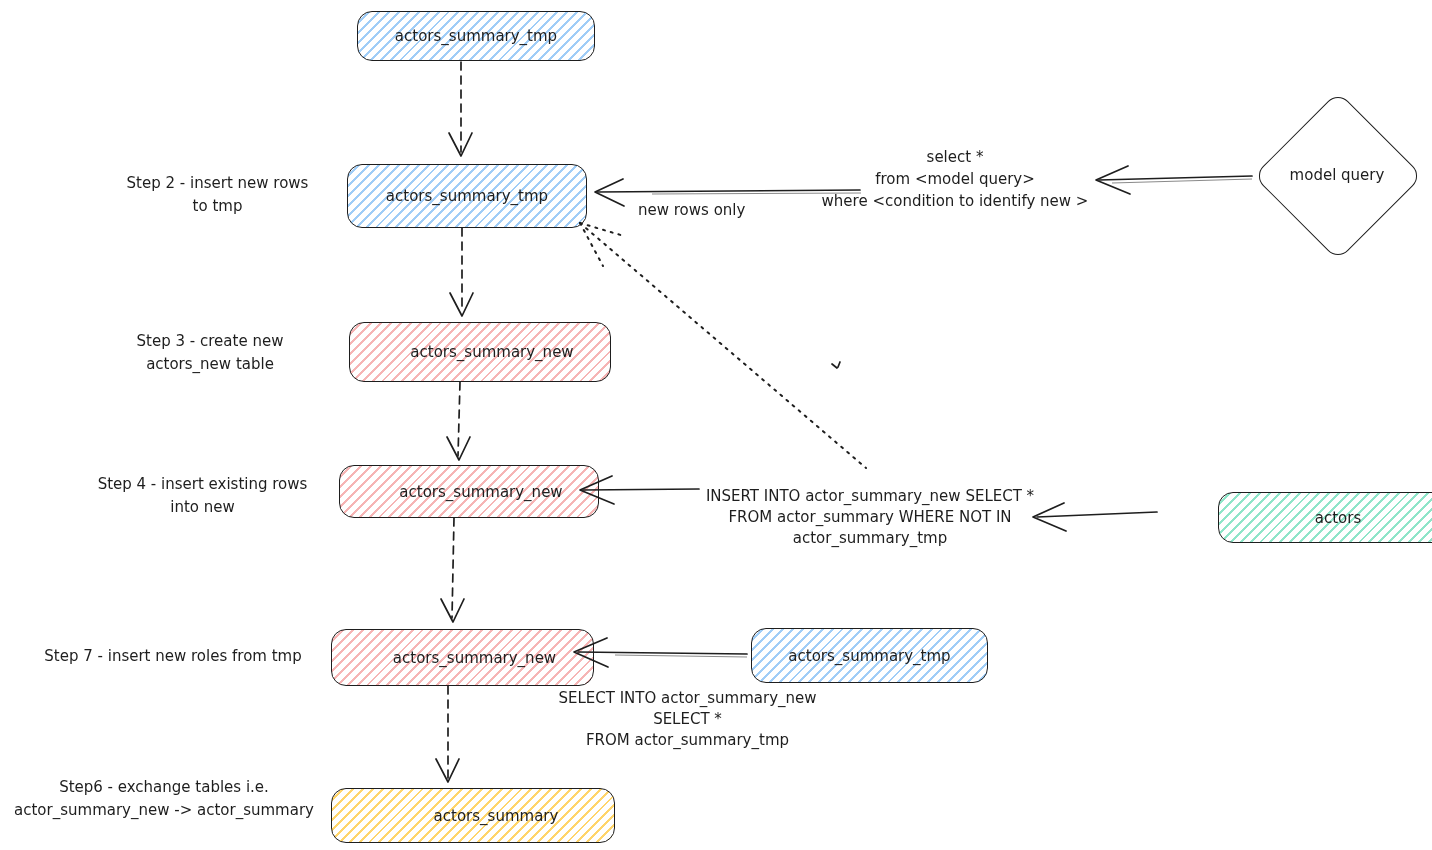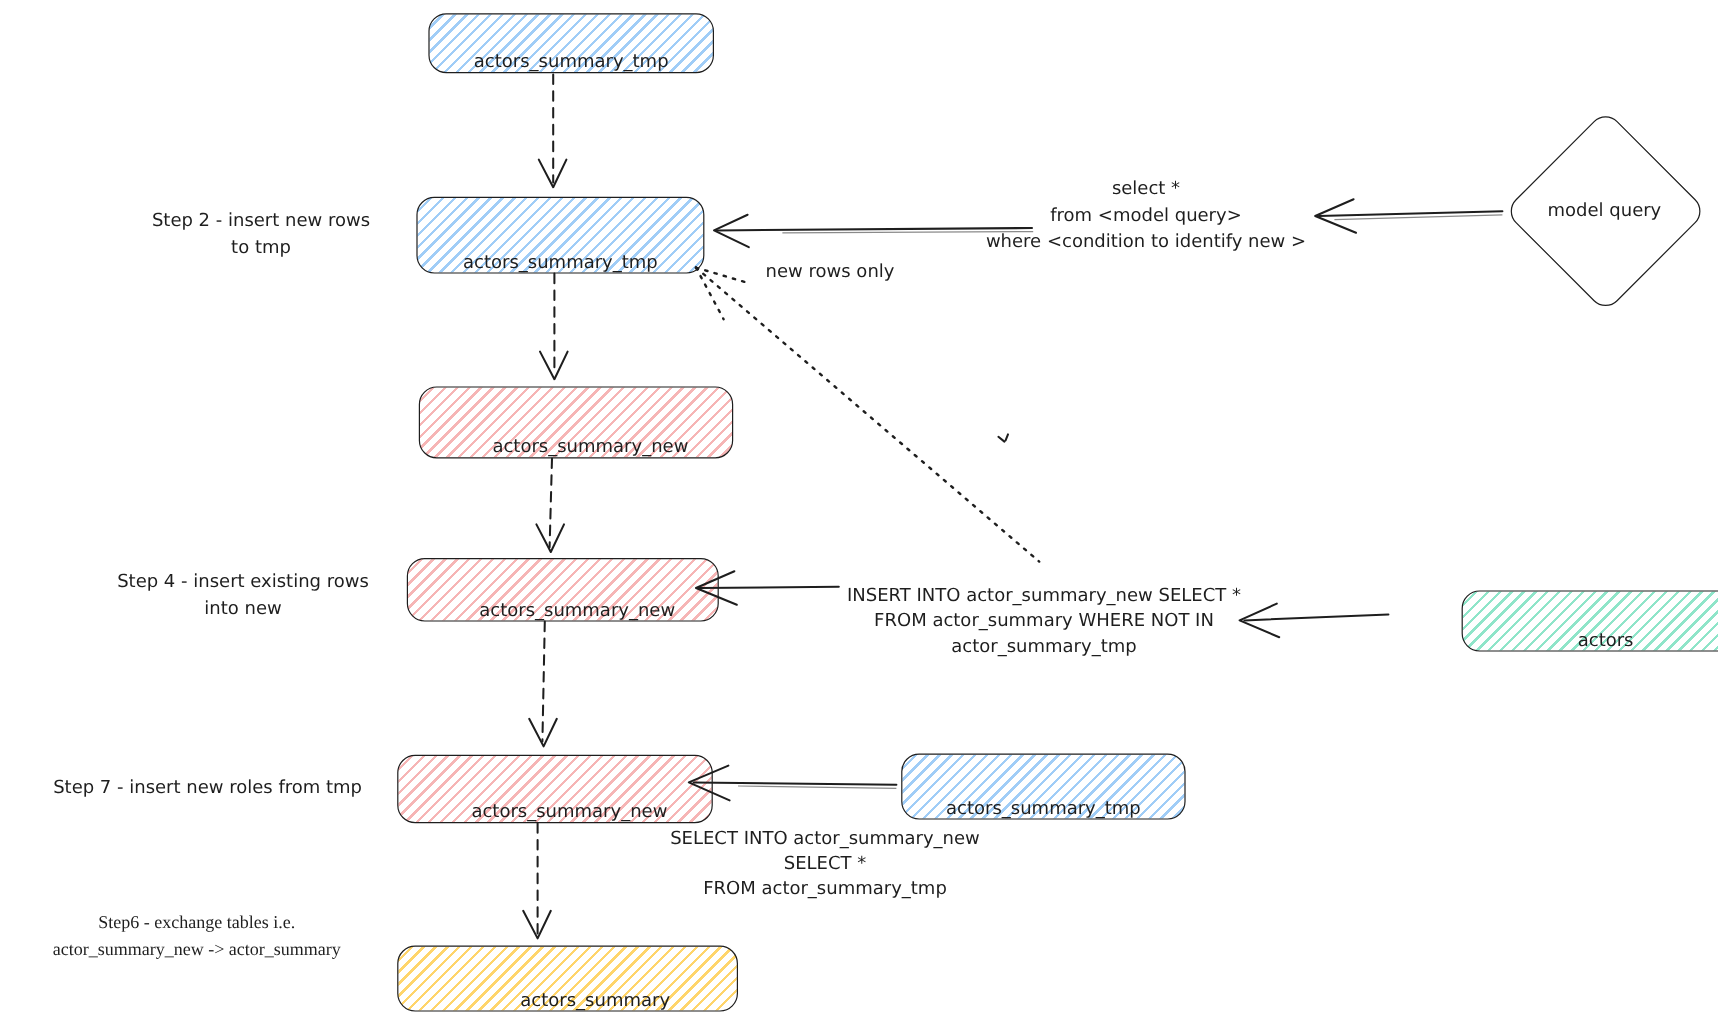--- a/index.html
+++ b/index.html
@@ -3,35 +3,35 @@
 <meta charset="utf-8">
 <style>
   html,body{margin:0;padding:0;background:#ffffff;}
   #canvas{
     position:relative;width:1432px;height:850px;background:#ffffff;overflow:hidden;
     font-family:"DejaVu Sans","Liberation Sans",sans-serif;color:#1e1e1e;
   }
   .lbl{position:absolute;font-size:15px;line-height:23px;text-align:center;white-space:pre;}
   .node{
     position:absolute;border:1.7px solid var(--stroke);border-radius:15px;
-    display:flex;align-items:flex-end;justify-content:center;
+    display:flex;align-items:center;justify-content:center;
     font-size:15px;background-color:#fff;
   }
   .hatch-blue{background-image:repeating-linear-gradient(135deg,var(--blue) 0px,var(--blue) 2px,transparent 2px,transparent 7px);}
   .hatch-pink{background-image:repeating-linear-gradient(135deg,var(--pink) 0px,var(--pink) 2px,transparent 2px,transparent 7px);padding-left:24px;}
   .hatch-teal{background-image:repeating-linear-gradient(135deg,var(--teal) 0px,var(--teal) 2px,transparent 2px,transparent 7px);}
   .hatch-yellow{background-image:repeating-linear-gradient(135deg,var(--yellow) 0px,var(--yellow) 2px,transparent 2px,transparent 7px);}
 
   
   #lbl-step1{left:95px;top:27px;width:260px;}
   #lbl-step2{left:110px;top:172px;width:215px;}
   #lbl-step3{left:120px;top:330px;width:180px;}
   #lbl-step4{left:85px;top:473px;width:235px;}
   #lbl-step5{left:28px;top:645px;width:290px;}
-  #lbl-step6{left:0px;top:758px;width:328px;font-family:Liberation Serif, serif;}
+  #lbl-step6{left:0px;top:776px;width:328px;}
 
   
   #node-step1{left:357px;top:11px;width:236px;height:48px;}
   #node-step2{left:347px;top:164px;width:238px;height:62px;}
   #node-step3{left:349px;top:322px;width:236px;height:58px;}
   #node-step4{left:339px;top:465px;width:234px;height:51px;}
   #node-step5{left:331px;top:629px;width:237px;height:55px;}
   #node-step6{left:331px;top:788px;width:236px;height:53px;padding-left:46px;}
   #node-actors{left:1218px;top:492px;width:238px;height:49px;}
   #node-tmp-source{left:751px;top:628px;width:235px;height:53px;}
@@ -39,36 +39,37 @@
   
   #node-model-query{
     position:absolute;left:1278px;top:116px;width:118px;height:118px;
     border:1.7px solid var(--stroke);border-radius:14px;background:#fff;
     transform:rotate(45deg);
   }
   #lbl-model-query{left:1247px;top:164px;width:180px;}
 
   
   #txt-select{left:785px;top:146px;width:340px;line-height:22px;}
-  #txt-new-rows-only{left:638px;top:199px;width:120px;text-align:left;margin-top:16px;}
+  #txt-new-rows-only{left:638px;top:199px;width:120px;text-align:left;}
   #txt-insert-notin{left:660px;top:474px;width:420px;line-height:21px;margin-top:12px;}
   #txt-insert-tmp{left:520px;top:688px;width:335px;line-height:21px;}
 
   #arrows{position:absolute;left:0;top:0;pointer-events:none;}
   .stroke{stroke:var(--stroke);stroke-width:1.7;fill:none;stroke-linecap:round;stroke-linejoin:round;}
   .dash{stroke-dasharray:8 6;}
   .dot{stroke-dasharray:2 6;stroke-width:2;}
   .echo{stroke:#8a8a8a;stroke-width:1;fill:none;}
 </style>
 </head>
 <body>
 
 <div id="canvas">
 
   <div class="lbl" id="lbl-step2"><span>Step 2 - insert new rows</span><br><span>to tmp</span></div>
+  <div class="lbl" id="lbl-step3"><span>Step 3 - create new</span><br><span>actors_new table</span></div>
   <div class="lbl" id="lbl-step4"><span>Step 4 - insert existing rows</span><br><span>into new</span></div>
   <div class="lbl" id="lbl-step5"><span>Step 7 - insert new roles from tmp</span></div>
   <div class="lbl" id="lbl-step6"><span>Step6 - exchange tables i.e.</span><br><span>actor_summary_new -&gt; actor_summary</span></div>
 
   <div class="node hatch-blue" id="node-step1">
       <span>actors_summary_tmp</span>
     </div>
   <div class="node hatch-blue" id="node-step2">
       <span>actors_summary_tmp</span>
     </div>

